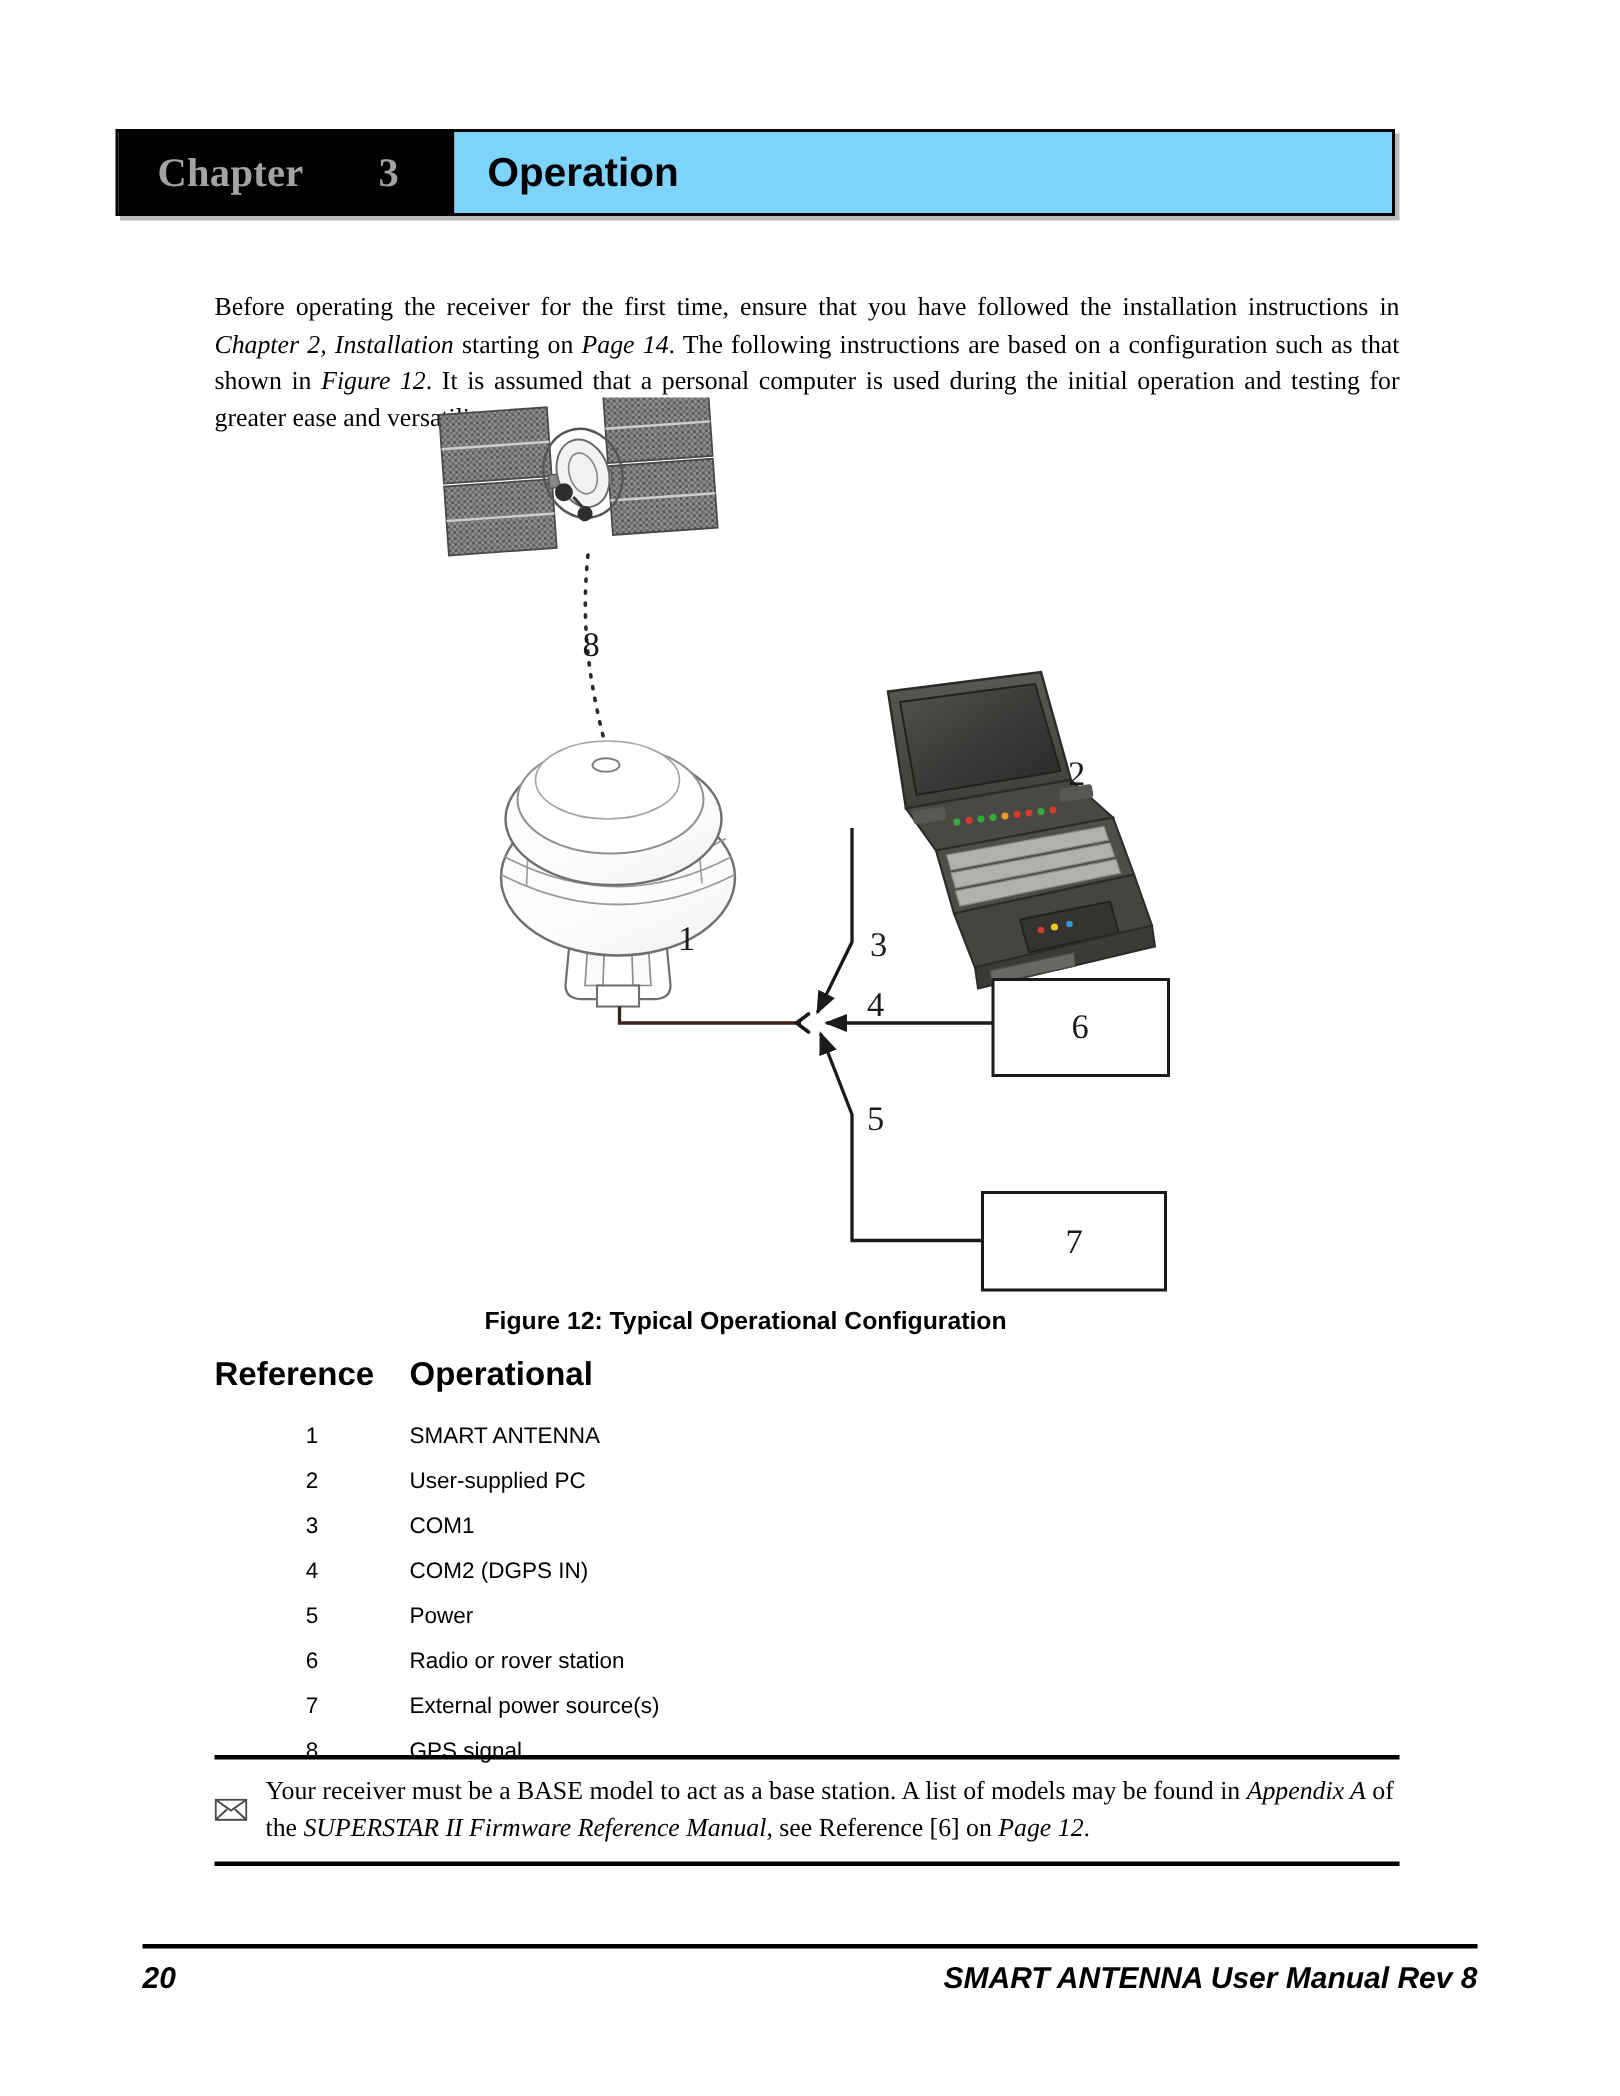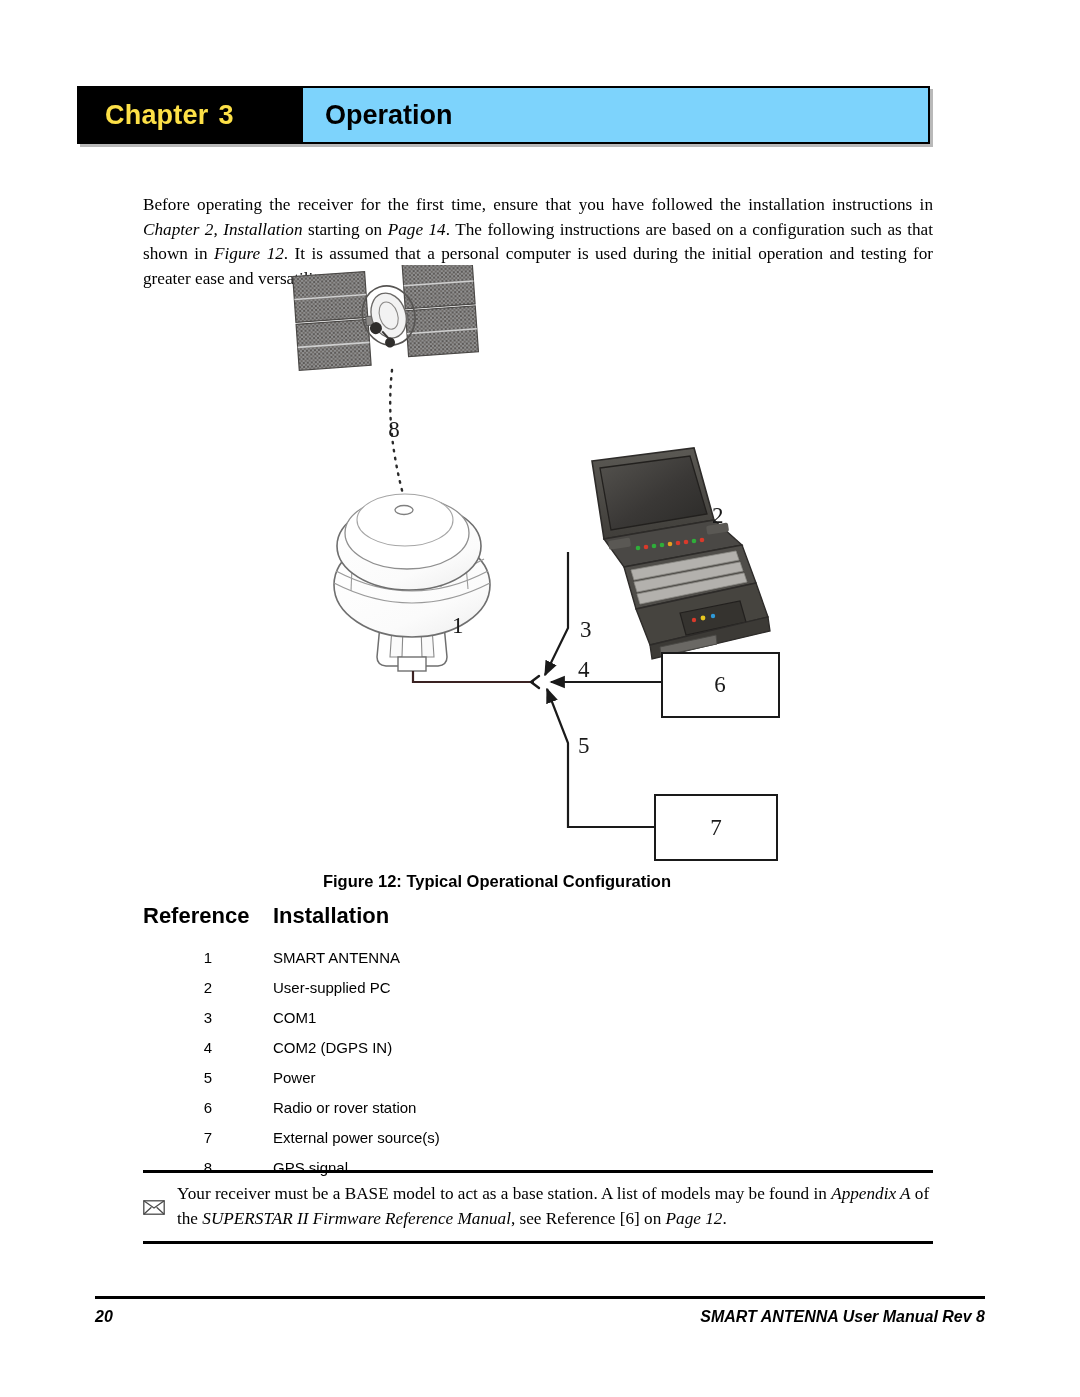--- a/index.html
+++ b/index.html
@@ -28,30 +28,31 @@
     width: 853px;
     height: 58px;
     border: 2px solid #000;
     box-sizing: border-box;
     display: flex;
     align-items: stretch;
     box-shadow: 3px 3px 0 #b9b9b9;
   }
   #chapter-badge {
     background: #000000;
-    color: #fde047;
+    color: #a3a3a3;
     width: 224px;
     display: flex;
     align-items: center;
     padding-left: 26px;
     box-sizing: border-box;
-    font-family: Liberation Sans, sans-serif;
+    font-family: Liberation Serif, serif;
     font-weight: bold;
     font-size: 27px;
     letter-spacing: 0.2px;
+    gap: 40px;
   }
   #chapter-badge .chapnum { margin-left: 10px; }
   #chapter-title {
     flex: 1;
     background: #7dd3fc;
     display: flex;
     align-items: center;
     padding-left: 22px;
     font-family: "Liberation Sans", sans-serif;
     font-weight: bold;
@@ -149,21 +150,21 @@
   #footer {
     position: absolute;
     left: 95px;
     top: 1308px;
     width: 890px;
     display: flex;
     justify-content: space-between;
     font-family: "Liberation Sans", sans-serif;
     font-style: italic;
     font-weight: bold;
-    font-size: 16px;
+    font-size: 20px;
   }
 
   .num-label {
     font-family: "Liberation Serif", serif;
     font-size: 23px;
     fill: #1a1a1a;
   }
 </style>
 </head>
 <body>
@@ -340,21 +341,21 @@
       </g>
     </svg>
   </div>
 
   <div id="fig-caption">Figure 12: Typical Operational Configuration</div>
 
   <table id="ref-table">
     <thead>
       <tr>
         <th class="c-ref">Reference</th>
-        <th class="c-desc">Installation</th>
+        <th class="c-desc">Operational</th>
       </tr>
     </thead>
     <tbody>
       <tr>
         <td class="c-ref">1</td>
         <td class="c-desc">SMART ANTENNA</td>
       </tr>
       <tr>
         <td class="c-ref">2</td>
         <td class="c-desc">User-supplied PC</td>

